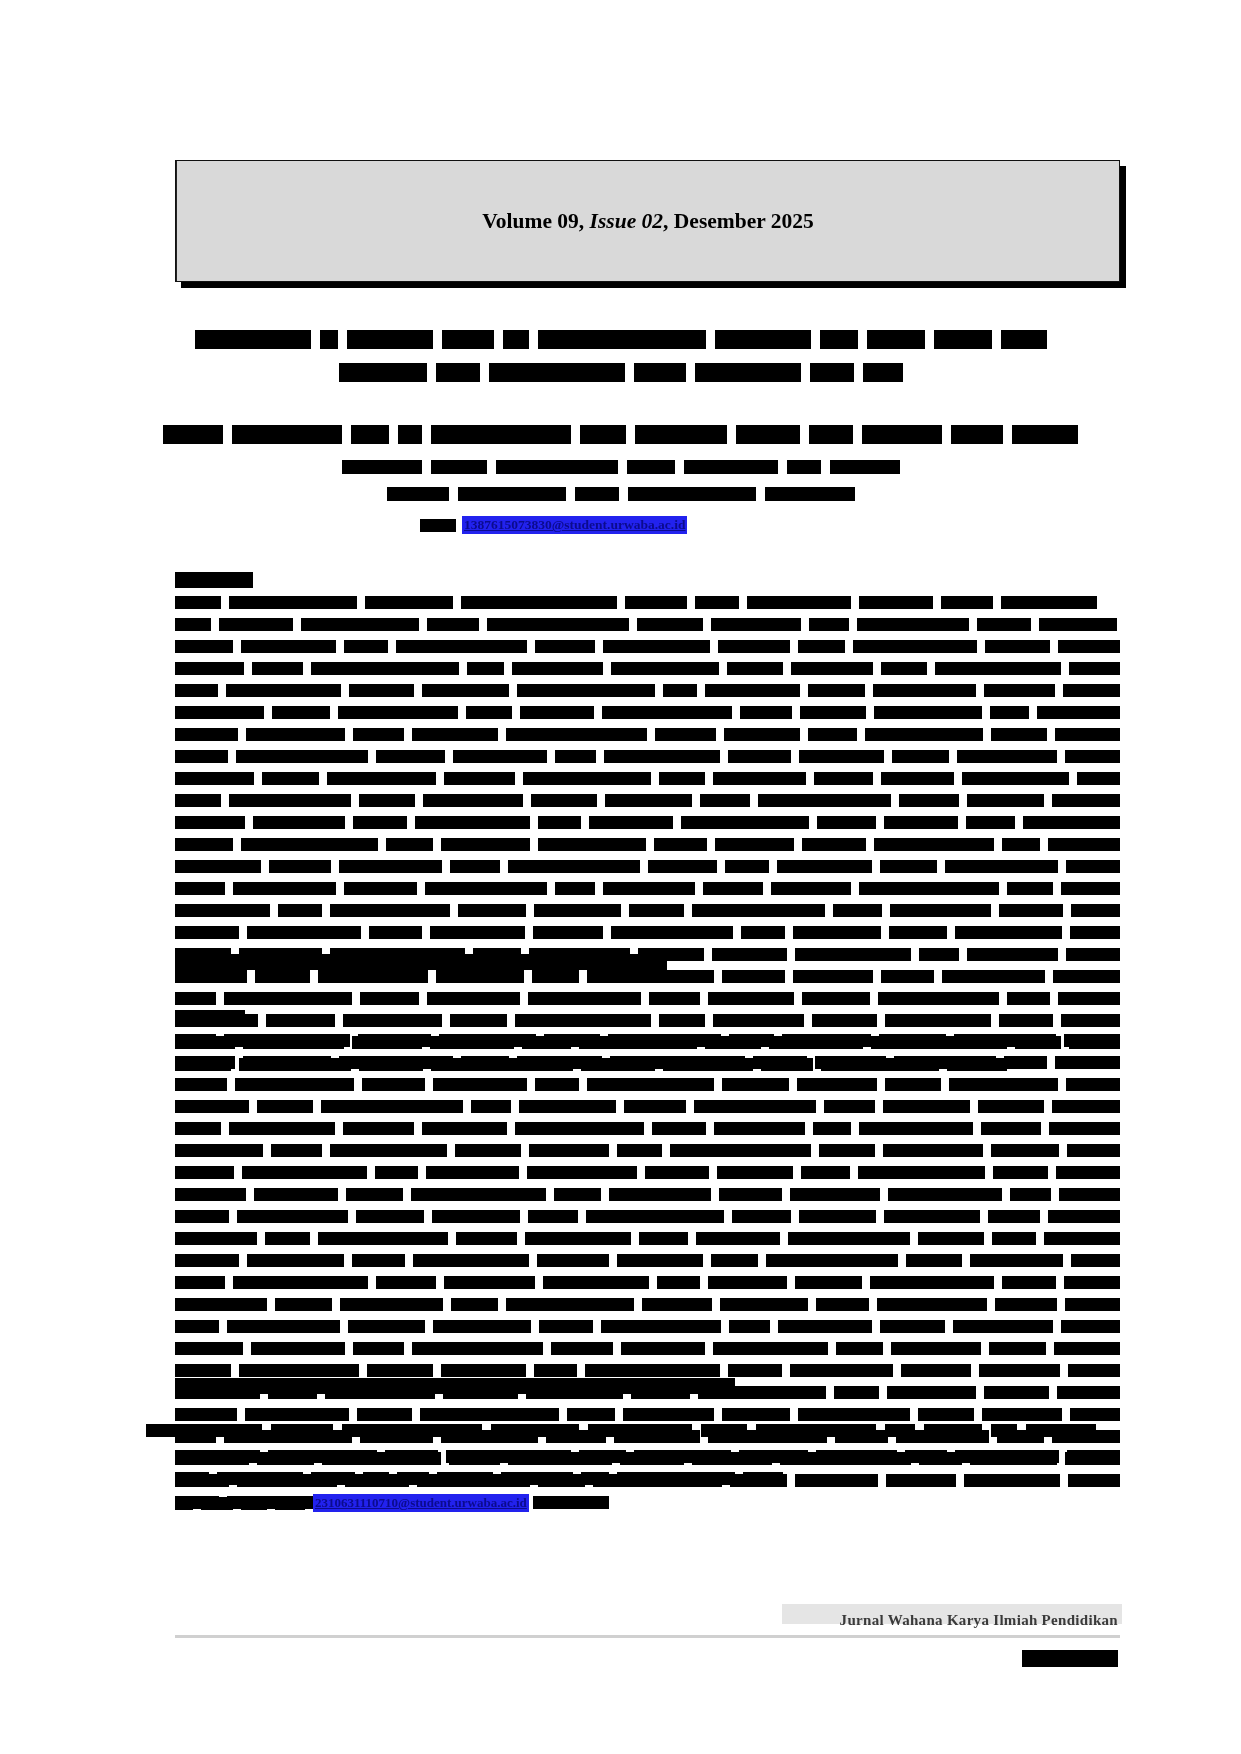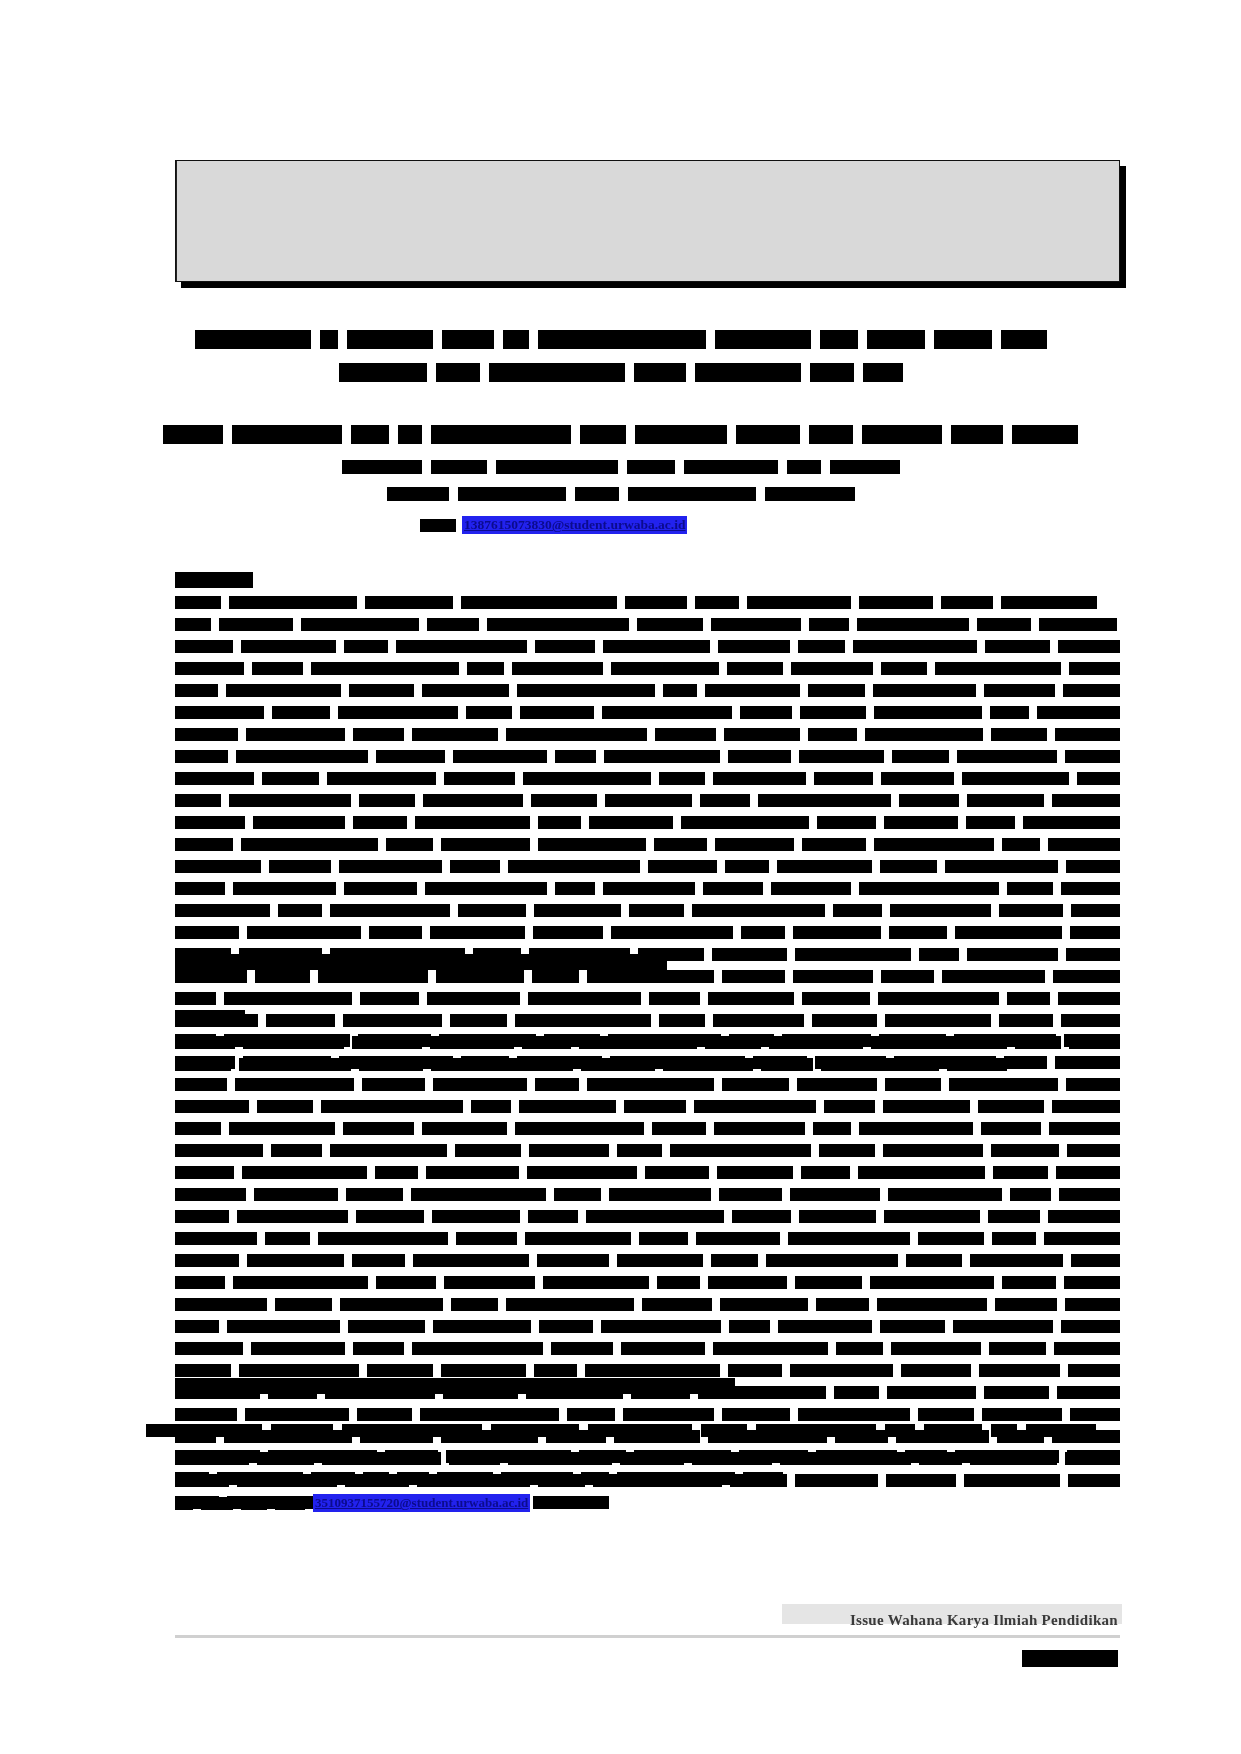--- a/index.html
+++ b/index.html
@@ -184,20 +184,21 @@
     opacity: 0.10;
   }
 </style>
 </head>
 <body>
 
 <div class="page">
 
   <div class="header">
     <div class="header-meta">
+      <div class="issue"><span>Volume 09, </span><em>Issue 02</em><span>, Desember 2025</span></div>
     </div>
   </div>
 
   <div>
     <div class="title-line" style="top:330px;">
       <span style="width:116px"></span>
         <span style="width:18px"></span>
         <span style="width:86px"></span>
       <span style="width:52px"></span>
         <span style="width:26px"></span>
@@ -878,22 +879,22 @@
           <span style="width:28px"></span>
           <span style="width:118px"></span>
           <span style="width:40px"></span>
         </div>
     </div>
     <div style="position:absolute; left:175px; top:1494px; display:flex; align-items:center; gap:8px;">
       <span class="blk" style="position:static; width:18px; height:13px;"></span>
       <span class="blk" style="position:static; width:32px; height:13px;"></span>
       <span class="blk" style="position:static; width:26px; height:13px;"></span>
       <span class="blk" style="position:static; width:30px; height:13px;"></span>
-      <span style="background:#2222ee; color:#0b0b8e; font-size:13px; font-weight:bold; padding:1px 2px; text-decoration:underline;">3510937155720@student.urwaba.ac.id</span>
+      <span style="background:#2222ee; color:#0b0b8e; font-size:13px; font-weight:bold; padding:1px 2px; text-decoration:underline;">2310631110710@student.urwaba.ac.id</span>
     </div>
   </div>
 
   <div class="footer-shadow"></div>
   <div class="footer-rule"></div>
-  <div class="footer-text">Issue Wahana Karya Ilmiah Pendidikan</div>
+  <div class="footer-text">Jurnal Wahana Karya Ilmiah Pendidikan</div>
   <div class="footer-page"></div>
 
 </div>
 
 </body></html>

